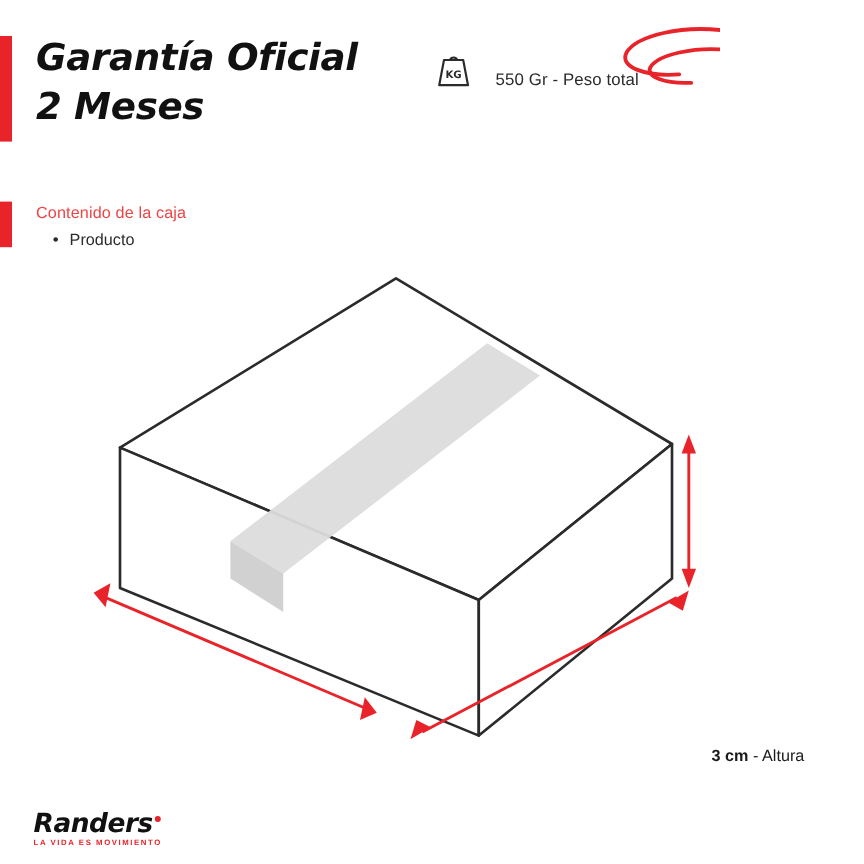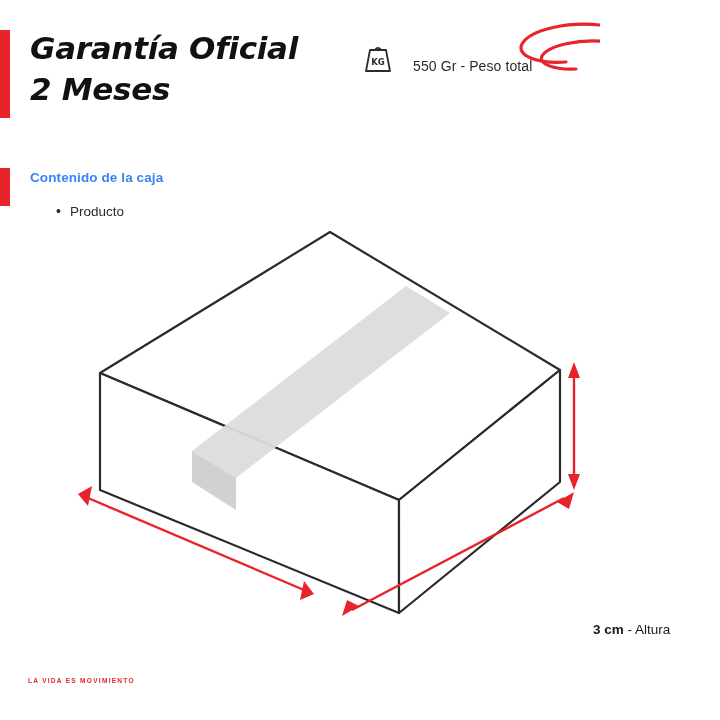--- a/index.html
+++ b/index.html
@@ -87,29 +87,29 @@
     width: 110px;
     height: 70px;
   }
 
   
   .contents-title {
     position: absolute;
     left: 30px;
     top: 170px;
     font-size: 13.5px;
-    font-weight: bold;
-    color: #3b82f6;
+    font-weight: normal;
+    color: #ef4444;
     letter-spacing: 0.1px;
   }
   .contents-list {
     position: absolute;
     left: 44px;
     top: 190px;
-    margin: 12px;
+    margin: 0;
     padding: 0;
     list-style: none;
   }
   .contents-list li {
     font-size: 13.5px;
     color: #2b2b2b;
     line-height: 20px;
     position: relative;
     padding-left: 14px;
   }
@@ -246,16 +246,17 @@
       <b>3 cm</b>
       <span>- Altura</span>
     </div>
 
     
 
     
   </div>
 
   <div class="logo">
+    <div class="logo-word"><span>Randers</span><span class="logo-dot"></span></div>
     <div class="logo-tag">LA VIDA ES MOVIMIENTO</div>
   </div>
 
 </div>
 
 </body></html>

